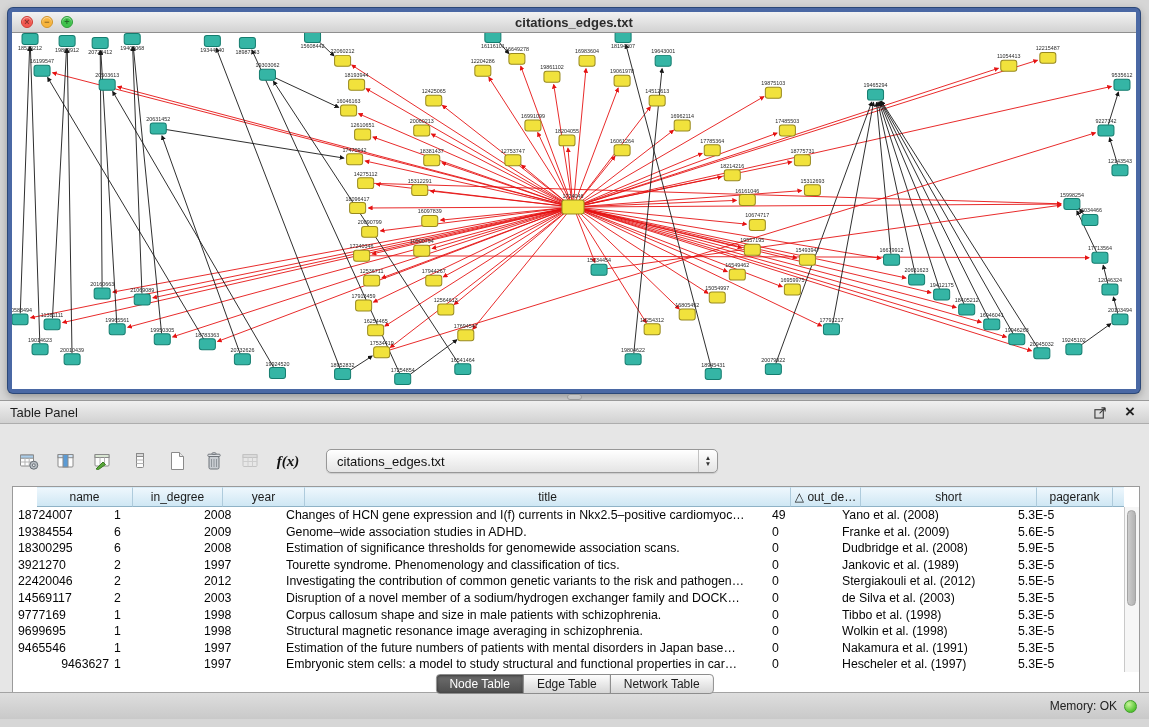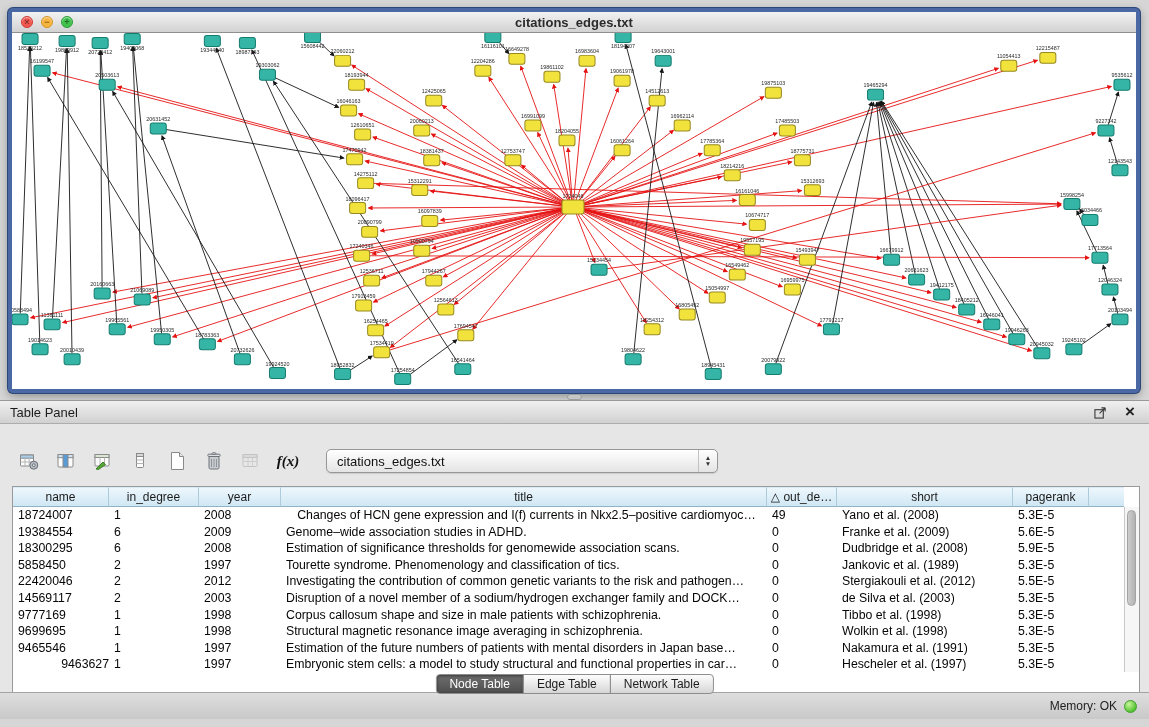--- a/index.html
+++ b/index.html
@@ -68,21 +68,21 @@
   .combo-arrows {
     margin-left:auto; width:19px; align-self:stretch; border-left:1px solid #c2c2c2;
     display:flex; flex-direction:column; align-items:center; justify-content:center;
     font-size:6.5px; line-height:6px; color:#333;
   }
 
   .table-region {
     position:absolute; left:12px; top:85px; width:1128px; bottom:0;
     background:#fff; border:1px solid #9a9a9a; border-bottom:none;
   }
-  .thead { display:flex; height:20px; margin-right:15px; }
+  .thead { display:flex; height:20px; margin-right:15px;margin-left:24px; }
   .th {
     height:20px; line-height:19px; text-align:center; font-size:12px; color:#1b1b1b;
     background:linear-gradient(#eef7fd,#cfe7f4);
     border-right:1px solid #aecbdc; border-bottom:1px solid #8fb2c6; border-top:1px solid #d8ecf8;
     overflow:hidden; white-space:nowrap; flex:none;
   }
   .th-filler { flex:1; background:linear-gradient(#eef7fd,#cfe7f4); border-bottom:1px solid #8fb2c6; border-top:1px solid #d8ecf8; }
   .tbody { margin-right:15px; }
   .tr { display:flex; height:16.6px; }
   .td {
@@ -761,21 +761,21 @@
         <div class="th" style="width: 70px;"><span>△ </span><span>out_de…</span></div>
         <div class="th" style="width: 176px;"><span>short</span></div>
         <div class="th" style="width: 76px;"><span>pagerank</span></div>
         <div class="th-filler"></div>
       </div>
     <div class="tbody" id="tbody">
         <div class="tr">
           <div class="td" style="width: 96px;">18724007</div>
           <div class="td" style="width: 90px;">1</div>
           <div class="td" style="width: 82px;">2008</div>
-          <div class="td" style="width: 486px; text-align: center;">Changes of HCN gene expression and I(f) currents in Nkx2.5–positive cardiomyoc…</div>
+          <div class="td" style="width: 486px;">Changes of HCN gene expression and I(f) currents in Nkx2.5–positive cardiomyoc…</div>
           <div class="td" style="width: 70px;">49</div>
           <div class="td" style="width: 176px;">Yano et al. (2008)</div>
           <div class="td" style="width: 76px;">5.3E-5</div>
         </div>
         <div class="tr">
           <div class="td" style="width: 96px;">19384554</div>
           <div class="td" style="width: 90px;">6</div>
           <div class="td" style="width: 82px;">2009</div>
           <div class="td" style="width: 486px;">Genome–wide association studies in ADHD.</div>
           <div class="td" style="width: 70px;">0</div>
@@ -785,21 +785,21 @@
         <div class="tr">
           <div class="td" style="width: 96px;">18300295</div>
           <div class="td" style="width: 90px;">6</div>
           <div class="td" style="width: 82px;">2008</div>
           <div class="td" style="width: 486px;">Estimation of significance thresholds for genomewide association scans.</div>
           <div class="td" style="width: 70px;">0</div>
           <div class="td" style="width: 176px;">Dudbridge et al. (2008)</div>
           <div class="td" style="width: 76px;">5.9E-5</div>
         </div>
         <div class="tr">
-          <div class="td" style="width: 96px;">5858450</div>
+          <div class="td" style="width: 96px;">3921270</div>
           <div class="td" style="width: 90px;">2</div>
           <div class="td" style="width: 82px;">1997</div>
           <div class="td" style="width: 486px;">Tourette syndrome. Phenomenology and classification of tics.</div>
           <div class="td" style="width: 70px;">0</div>
           <div class="td" style="width: 176px;">Jankovic et al. (1989)</div>
           <div class="td" style="width: 76px;">5.3E-5</div>
         </div>
         <div class="tr">
           <div class="td" style="width: 96px;">22420046</div>
           <div class="td" style="width: 90px;">2</div>

